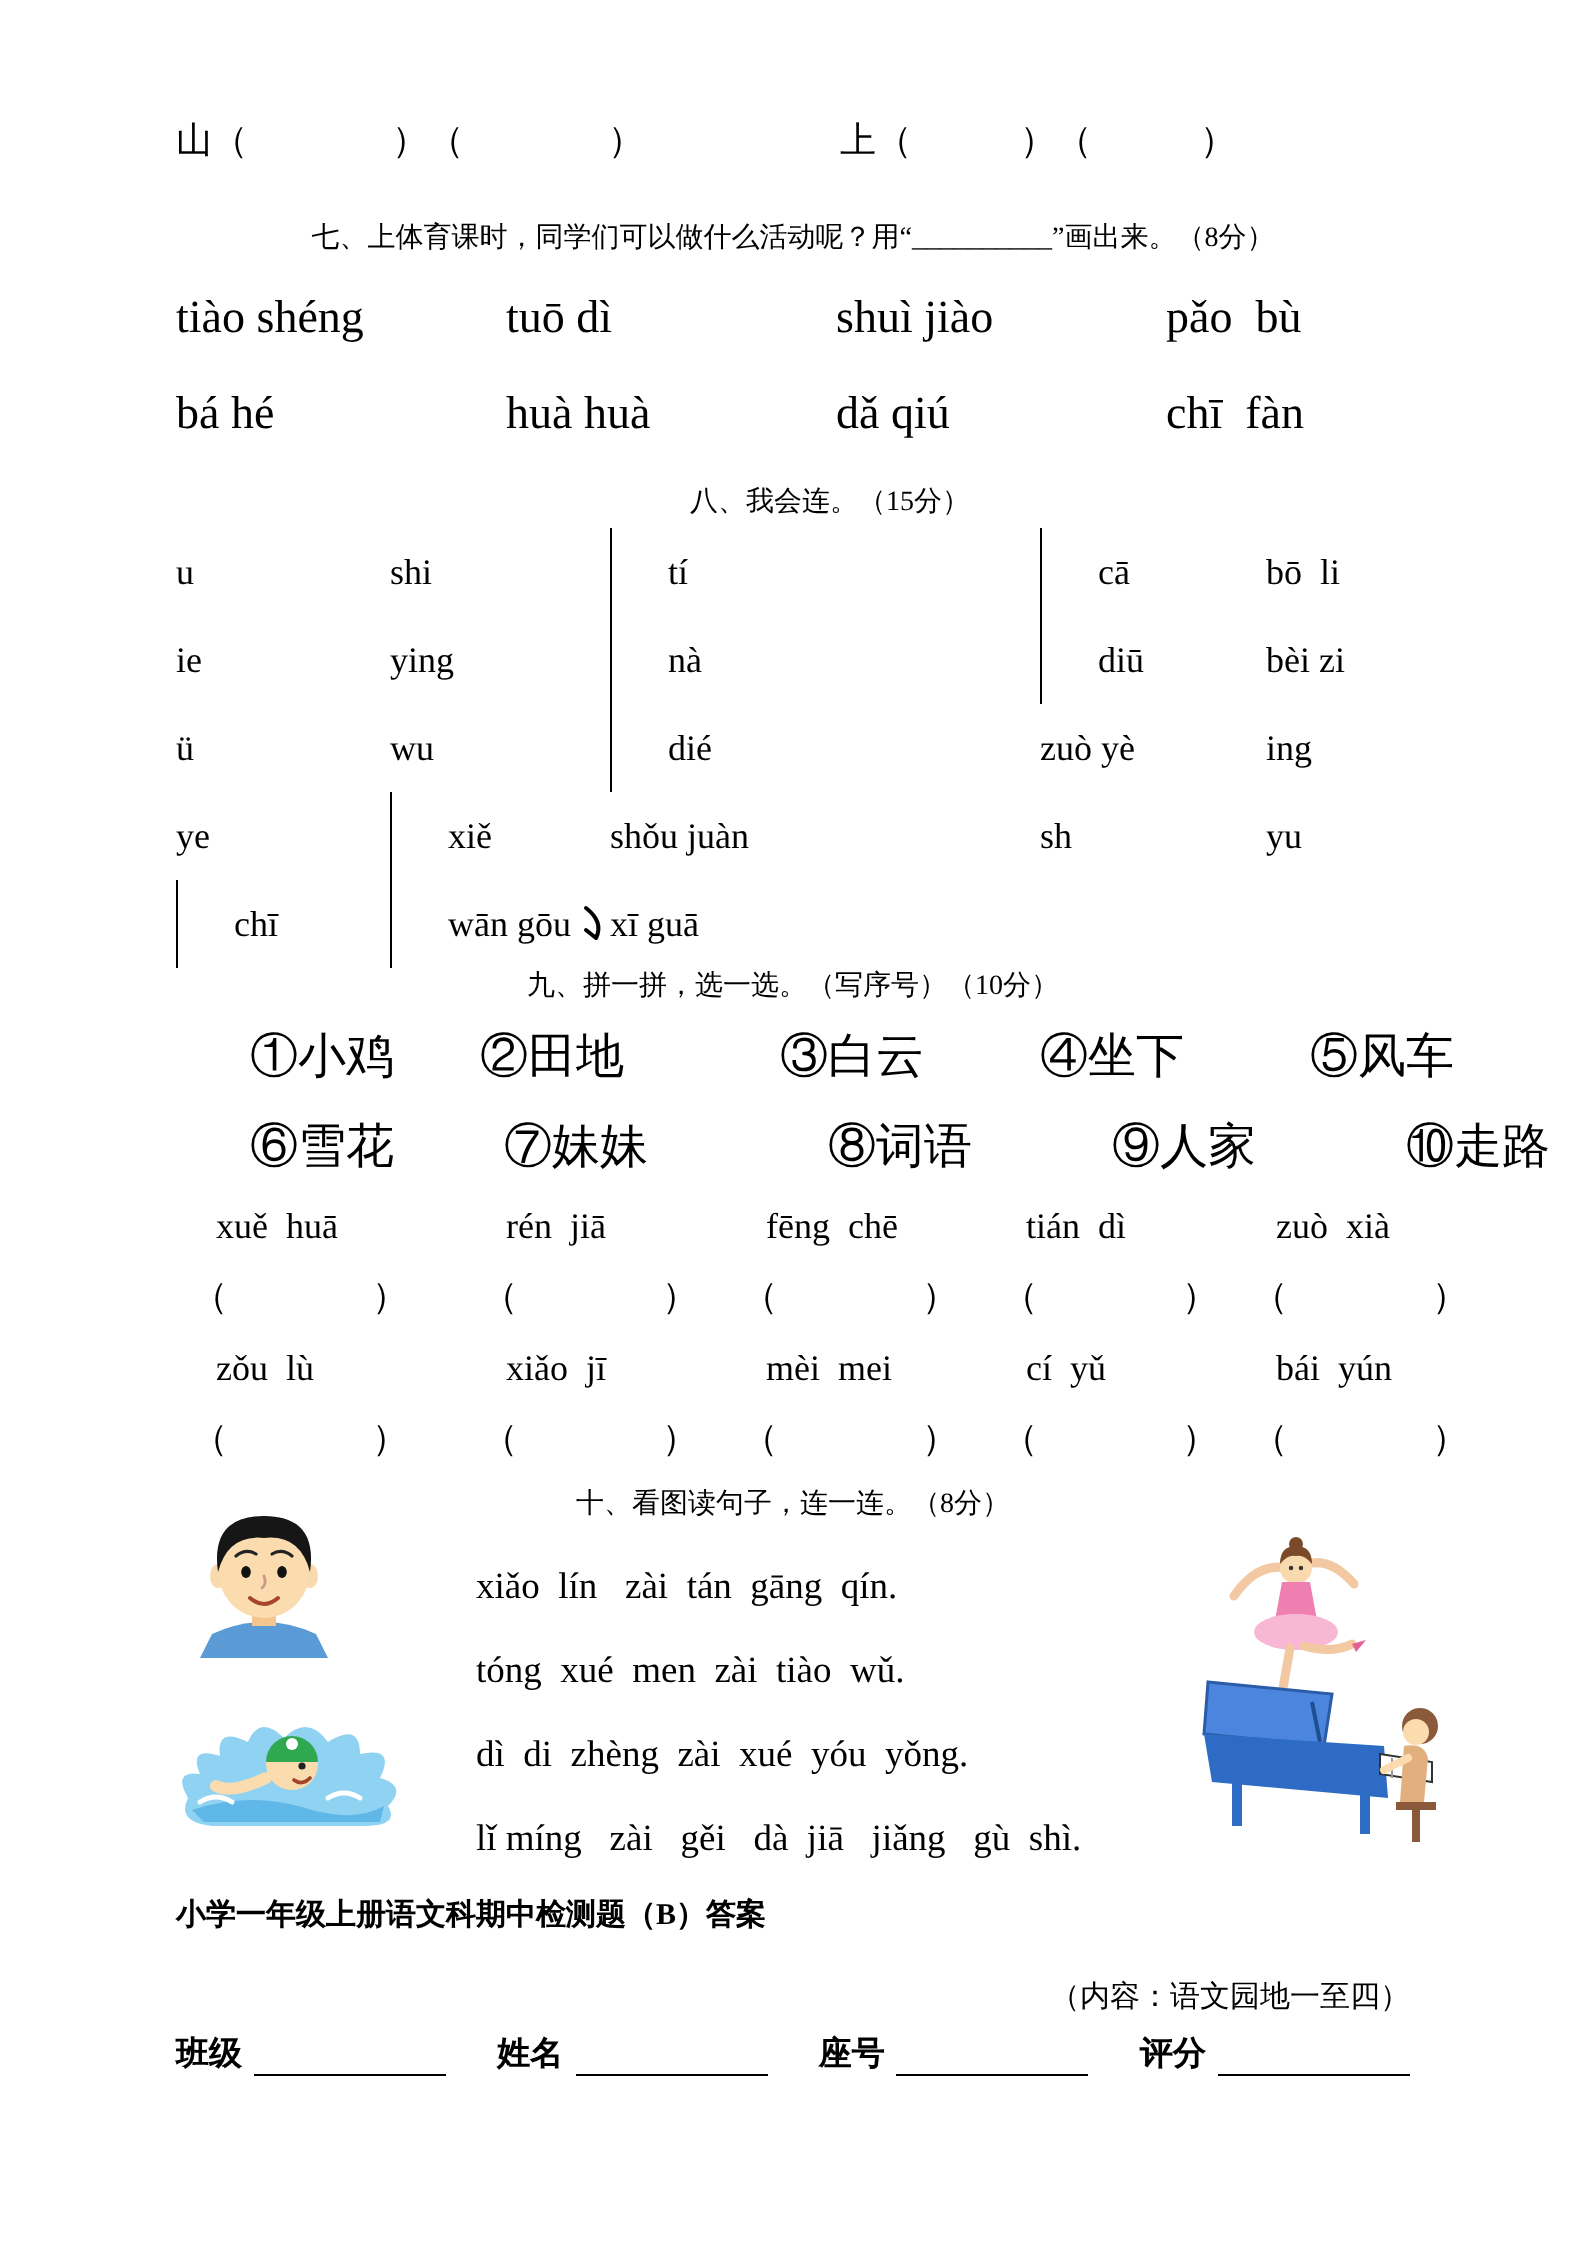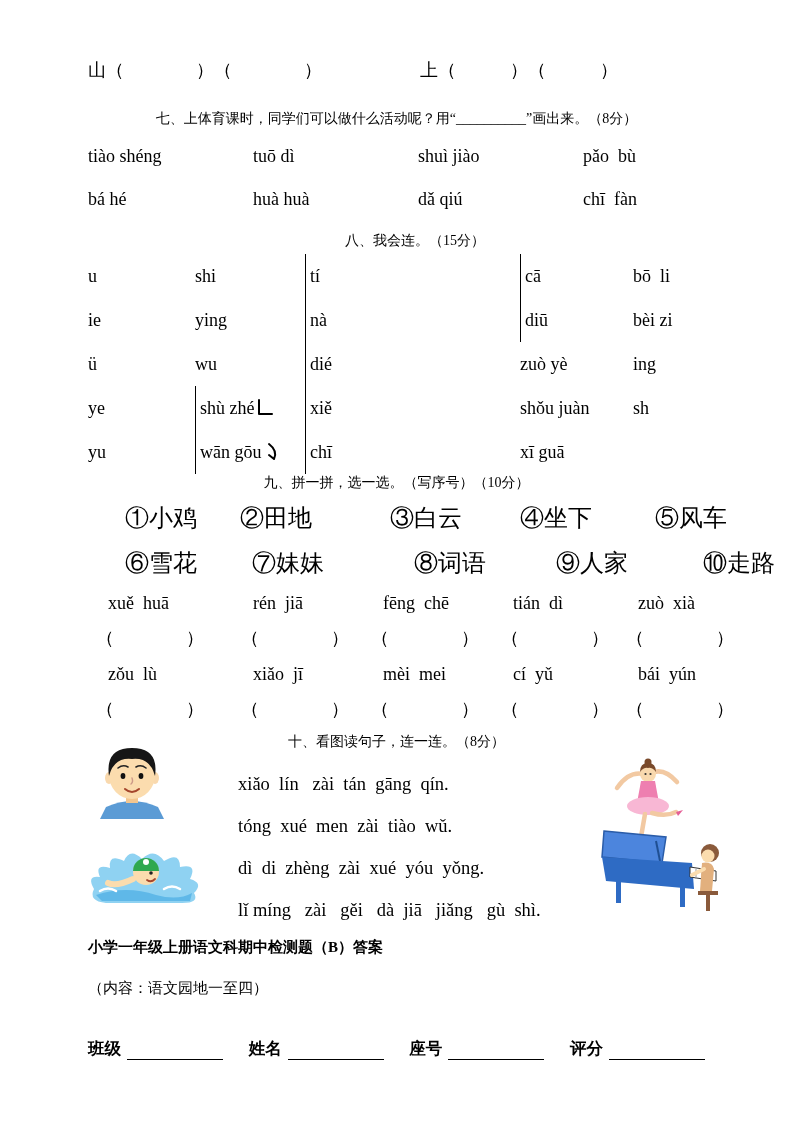--- a/index.html
+++ b/index.html
@@ -12,26 +12,26 @@
   .page { position:relative; width:793px; height:1122px; padding:58px 88px 0 88px; }
 
   .cn, .py { white-space:pre; }
 
   .fill-row { display:flex; font-size:18px; }
   .fill-row .fl-left { width:332px; }
 
   .sec-title { font-weight:normal; font-size:14px;text-align:center; }
   .mt-s7-title { margin-top:28px; }
 
-  .s7-grid { display:grid; grid-template-columns:165px 165px 165px 1fr; row-gap:22px; margin-top:18px; font-size:18px; }
+  .s7-grid { display:grid; grid-template-columns:165px 165px 165px 1fr; row-gap:22px; margin-top:18px; font-size:23px; }
 
   .mt-s8-title { margin-top:22px;margin-left:37px; }
   .s8-table { display:grid; grid-template-columns:107px 110px 215px 113px 1fr; margin-top:4px; font-size:18px; }
   .s8-cell { height:44px; display:flex; align-items:center; }
-  .s8-c3, .s8-c4 { border-left:1.4px solid #000; padding-left:4px; }
+  .s8-c3, .s8-c4 { border-left:1.4px solid #000; padding-left:28px; }
   .s8-c3 { padding-right:66px; justify-content:space-between; }
   .stroke-icon { flex:0 0 auto; }
 
   .mt-s9-title { margin-top:0; }
   .s9-words   { display:grid; grid-template-columns:115px 150px 130px 135px 1fr; padding-left:37px; font-size:24px; }
   .s9-pinyin  { display:grid; grid-template-columns:145px 130px 130px 125px 1fr; padding-left:20px; font-size:18px; }
   .s9-brackets{ display:grid; grid-template-columns:145px 130px 130px 125px 1fr; padding-left:8px;  font-size:18px; }
   .mtw1 { margin-top:10px; } .mtw2 { margin-top:13px;gap:12px; }
   .mtp  { margin-top:14px; } .mtb  { margin-top:12px; }
 
@@ -39,23 +39,23 @@
   .s10-body { position:relative; height:172px; margin-top:2px; }
   .sentences { margin-left:150px; padding-top:10px; font-size:18.5px; }
   .sentence { line-height:42px; white-space:pre; }
   .img-abs { position:absolute; }
   .img-boy       { left:8px;   top:-8px; }
   .img-ballerina { left:520px; top:4px;  }
   .img-swim      { left:-2px;  top:86px; }
   .img-piano     { left:508px; top:76px; }
 
   .answer-title { font-weight:bold; font-size:15px; margin-top:13px; }
-  .answer-sub   { text-align:left; font-size:15px; margin-top:22px; }
-
-  .footer-fields { display:flex; justify-content:space-between; margin-top:40px; font-size:16.5px; font-weight:bold; }
+  .answer-sub   { text-align:right; font-size:15px; margin-top:22px; }
+
+  .footer-fields { display:flex; justify-content:space-between; margin-top:8px; font-size:16.5px; font-weight:bold; }
   .field { display:flex; align-items:flex-end; }
   .blank-line { display:inline-block; width:96px; border-bottom:1.6px solid #000; height:16px; margin-left:6px; }
 </style>
 </head>
 <body>
 
 <div class="page">
 
   <div class="fill-row">
     <span class="fl-left cn">山（　　　　）（　　　　）</span>
@@ -121,48 +121,42 @@
     <div class="s8-cell">
         <span class="py">zuò yè</span>
       </div>
 
     <div class="s8-cell">
         <span class="py">ing</span>
       </div>
     <div class="s8-cell">
         <span class="py">ye</span>
       </div>
-    <div class="s8-cell s8-c3">
-      <span class="py">shù zhé</span>
-      <svg class="stroke-icon" width="20" height="20" viewBox="0 0 20 20">
-          <path d="M5 2 L5 16 L18 16" fill="none" stroke="#000" stroke-width="2" stroke-linecap="round" stroke-linejoin="round"></path>
-        </svg>
-    </div>
     <div class="s8-cell s8-c4">
         <span class="py">xiě</span>
       </div>
     <div class="s8-cell">
         <span class="py">shǒu juàn</span>
       </div>
 
     <div class="s8-cell">
         <span class="py">sh</span>
       </div>
     <div class="s8-cell">
         <span class="py">yu</span>
+      </div>
+    <div class="s8-cell s8-c4">
+        <span class="py">chī</span>
       </div>
     <div class="s8-cell s8-c3">
       <span class="py">wān gōu</span>
       <svg class="stroke-icon" width="20" height="20" viewBox="0 0 20 20">
           <path d="M7 2 Q16 9 12 17 L7 13" fill="none" stroke="#000" stroke-width="2" stroke-linecap="round" stroke-linejoin="round"></path>
         </svg>
     </div>
-    <div class="s8-cell s8-c4">
-        <span class="py">chī</span>
-      </div>
     <div class="s8-cell">
         <span class="py">xī guā</span>
       </div>
   </div>
 
   <div class="sec-title mt-s9-title cn">九、拼一拼，选一选。（写序号）（10分）</div>
   <div class="s9-words mtw1">
     <span class="cn">①小鸡</span>
     <span class="cn">②田地</span>
     <span class="cn">③白云</span>

